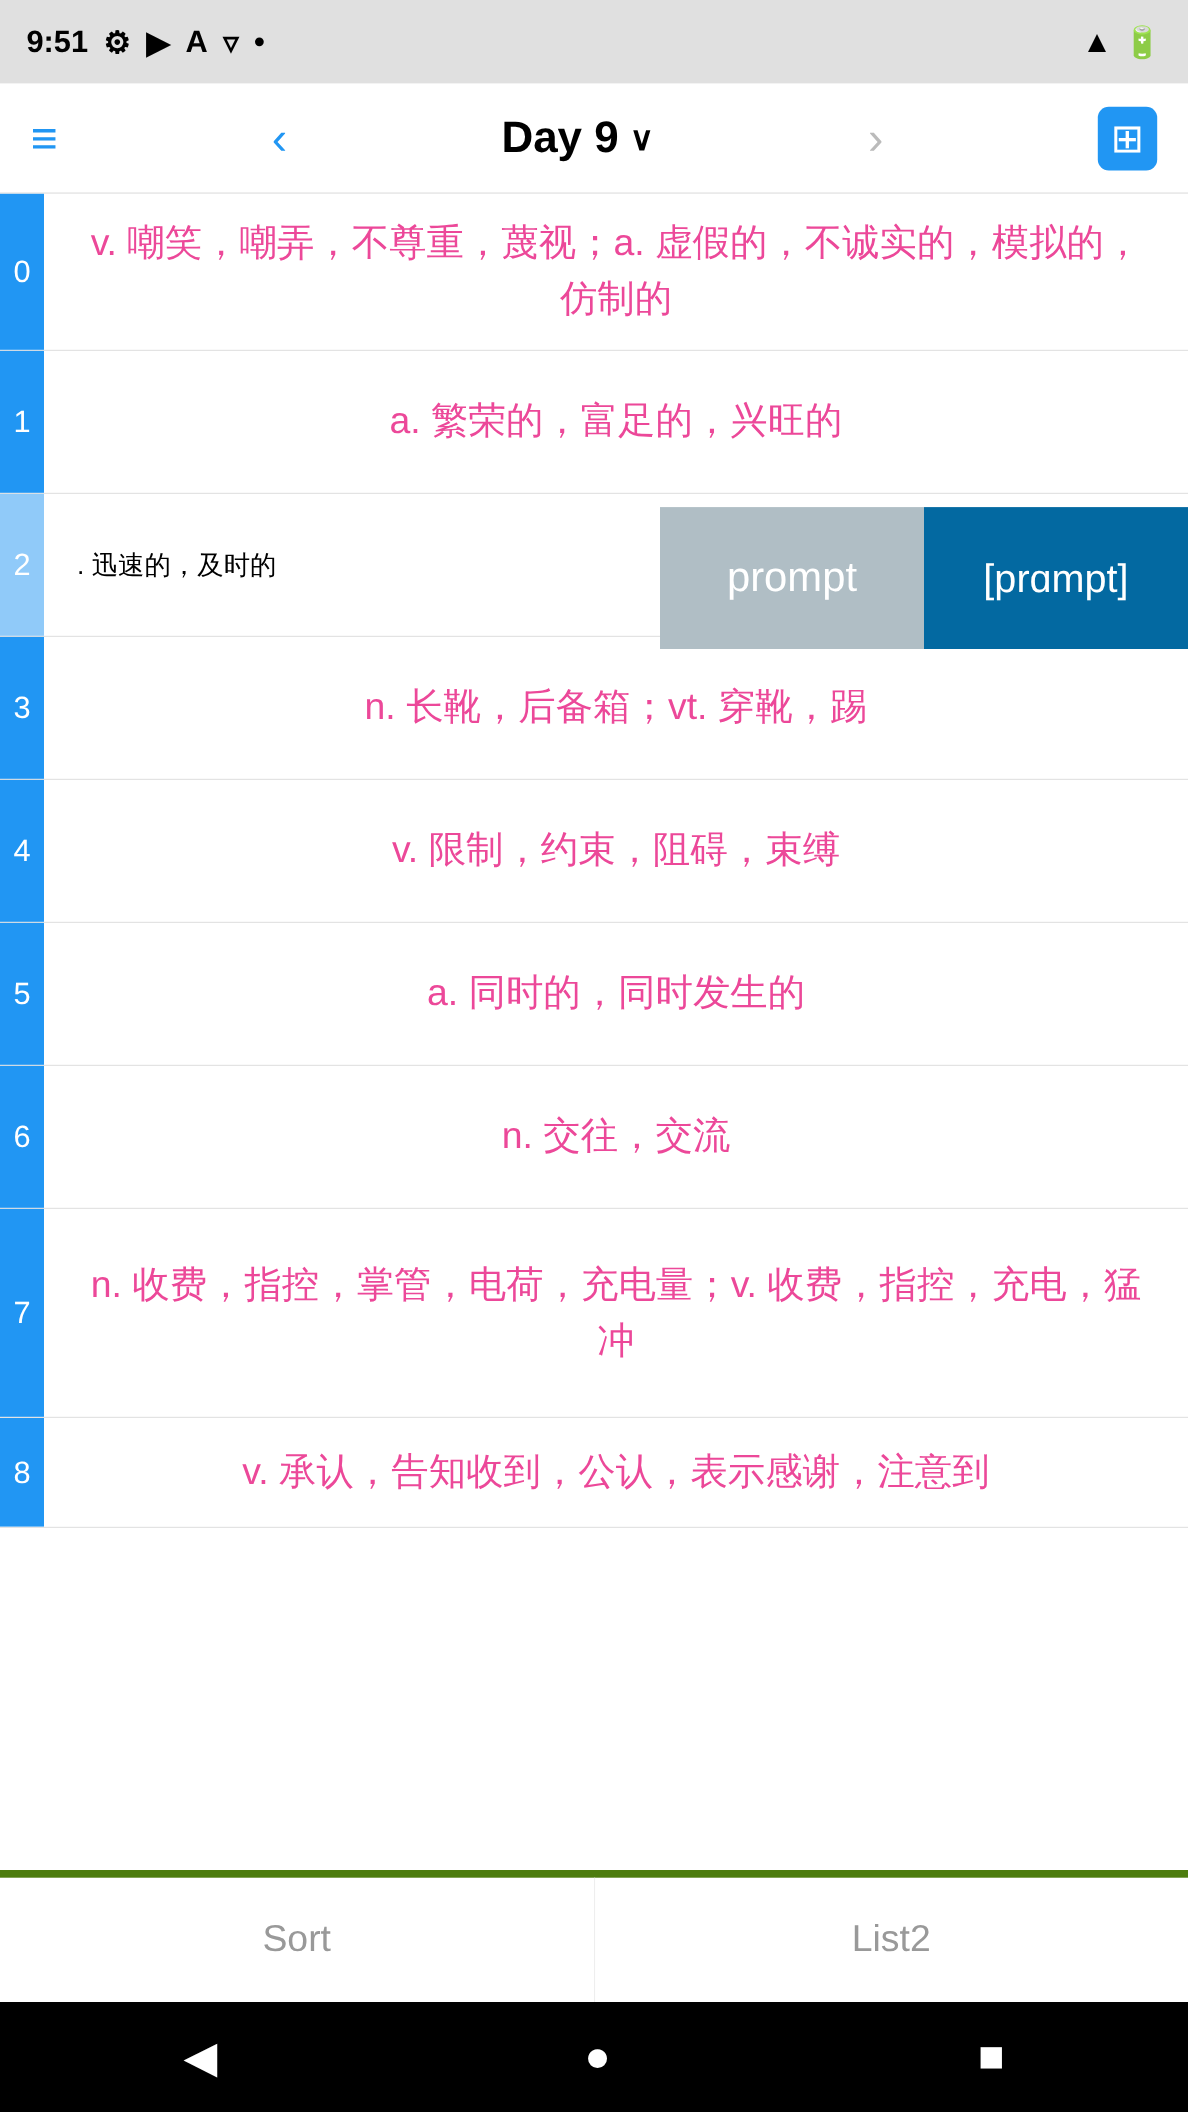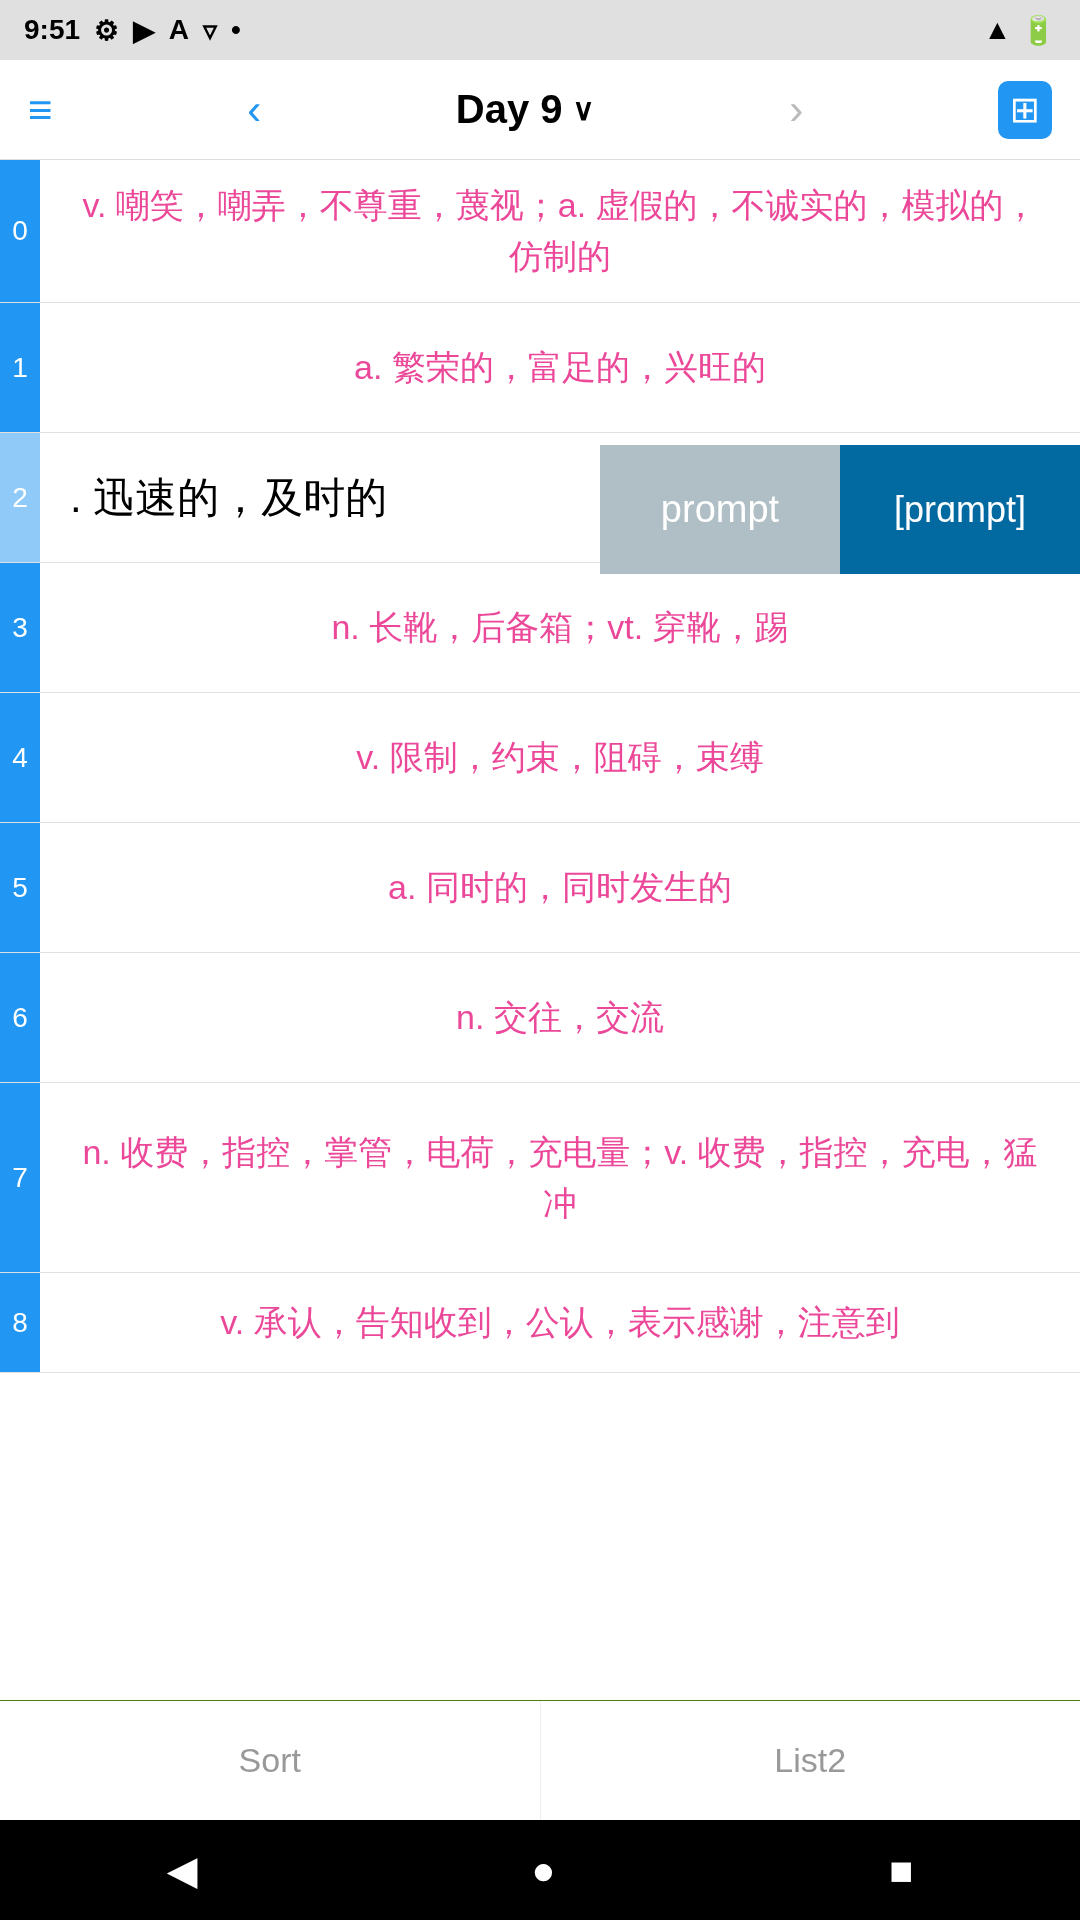--- a/index.html
+++ b/index.html
@@ -9,21 +9,21 @@
       width: 1080px;
       min-height: 1920px;
       font-family: sans-serif;
       background: #fff;
       display: flex;
       flex-direction: column;
     }
 
     
     .status-bar {
-      height: 60px;
+      height: 76px;
       background: #e0e0e0;
       display: flex;
       align-items: center;
       justify-content: space-between;
       padding: 0 24px;
       font-size: 28px;
       font-weight: bold;
     }
     .status-left { display: flex; align-items: center; gap: 14px; }
     .status-right { display: flex; align-items: center; gap: 10px; }
@@ -110,21 +110,21 @@
       align-items: center;
       justify-content: center;
       font-size: 28px;
       flex-shrink: 0;
     }
     .word-item-2 .word-content-left {
       flex: 1;
       display: flex;
       align-items: center;
       padding: 20px 30px;
-      font-size: 42px;
+      font-size: 24px;
       color: #000;
       text-align: left;
     }
     .word-popup {
       position: absolute;
       right: 0;
       top: 12px;
       height: 100%;
       display: flex;
       z-index: 10;
@@ -158,21 +158,21 @@
     
     .word-item-partial {
       min-height: 100px;
       overflow: hidden;
     }
 
     
     .bottom-tabs {
       height: 120px;
       background: #fff;
-      border-top: 1px solid #4d7c0f;
+      border-top: 7px solid #4d7c0f;
       display: flex;
       align-items: center;
     }
     .tab-item {
       flex: 1;
       display: flex;
       align-items: center;
       justify-content: center;
       height: 100%;
       font-size: 34px;

